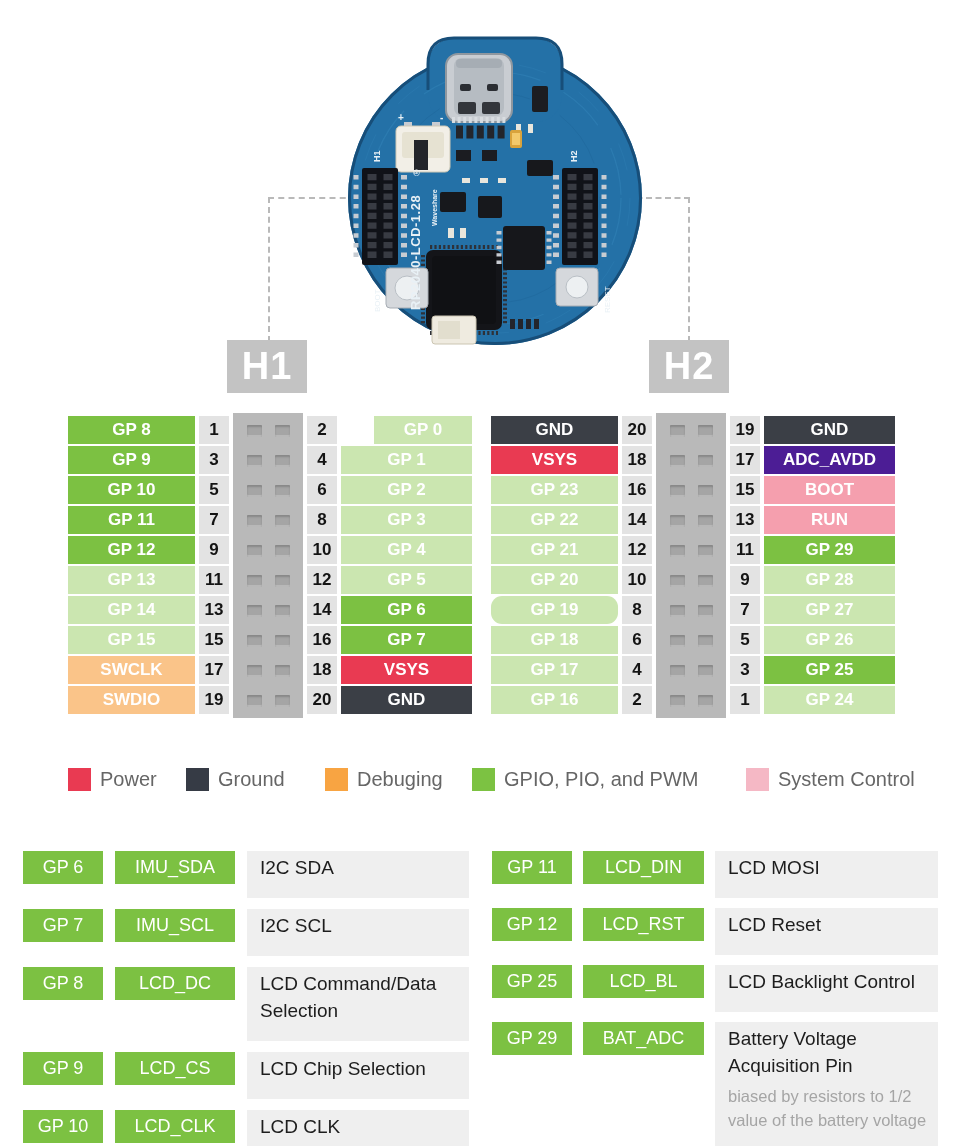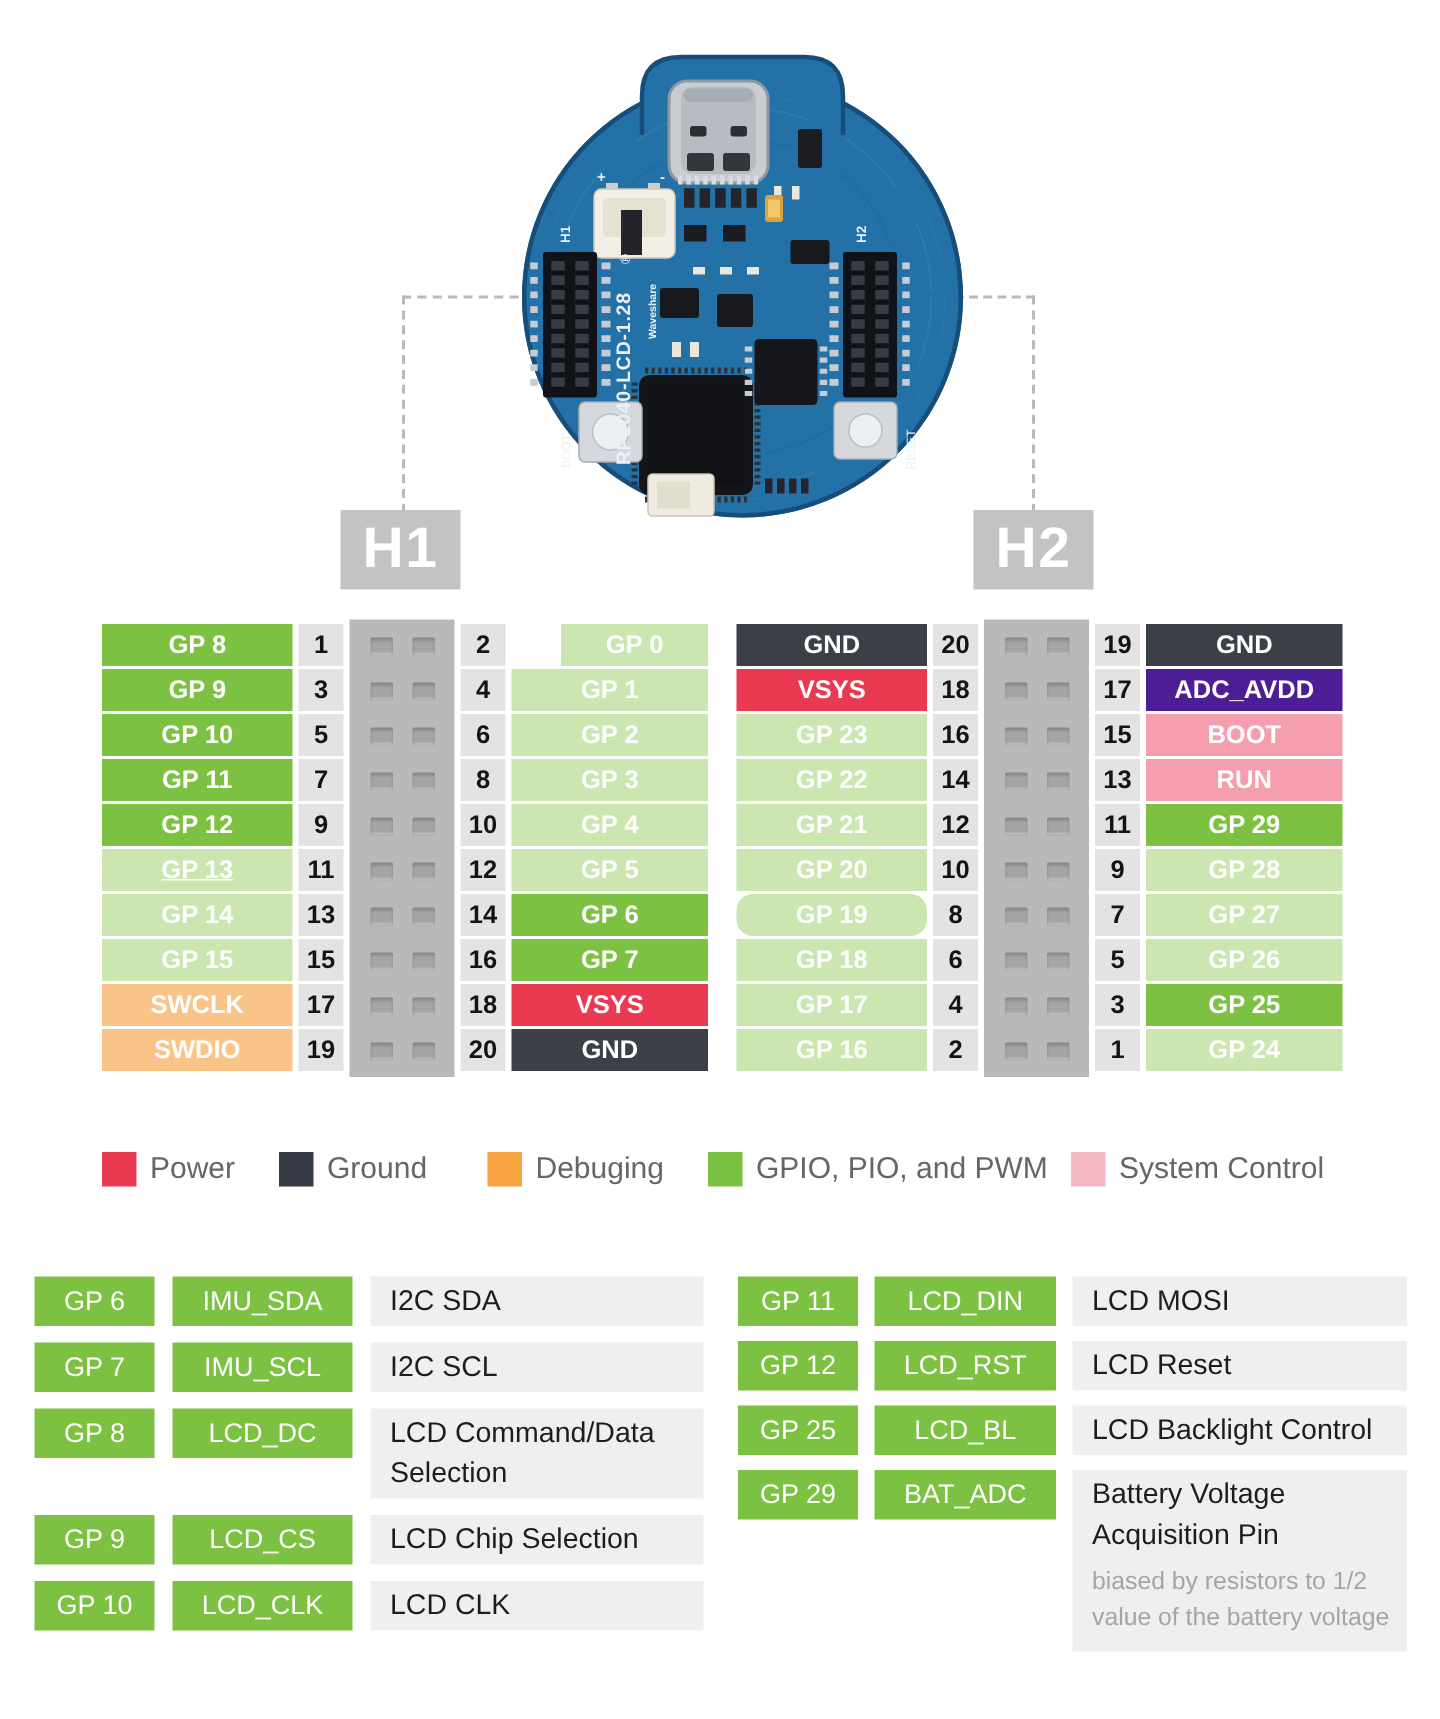--- a/index.html
+++ b/index.html
@@ -46,21 +46,21 @@
   
   .fn-table{position:absolute;top:851px;display:flex;flex-direction:column;}
   #fn-table-left{left:23px;gap:11px;}
   #fn-table-right{left:492px;gap:10px;}
   .fn-row{display:grid;grid-template-columns:80px 120px 222px;column-gap:12px;
     align-items:start;}
   #fn-table-right .fn-row{grid-template-columns:80px 121px 223px;column-gap:11px;}
   .fn-pin,.fn-sig{height:33px;color:#ffffff;font-size:18px;display:flex;
     align-items:center;justify-content:center;}
   .fn-desc{background:#efefef;min-height:33px;box-sizing:border-box;
-    padding:3px 8px 3px 13px;color:#1d1d1d;font-size:19px;line-height:27px;}
+    padding:3px 8px 17px 13px;color:#1d1d1d;font-size:19px;line-height:27px;}
   .fn-note{font-size:16.5px;line-height:24px;color:#a5a5a5;margin-top:5px;
     margin-bottom:8px;}
 </style>
 </head>
 <body>
 
 <div id="stage">
 
   <div class="callout" id="callout-h1"></div>
   <div class="callout" id="callout-h2"></div>
@@ -246,21 +246,21 @@
         <div class="cell lbl" style="background: rgb(203, 230, 176);">GP 3</div>
       </div>
       <div class="pin-row">
         <div class="cell lbl" style="background: rgb(124, 193, 66);">GP 12</div>
         <div class="cell num">9</div>
         <div class="strip-gap"></div>
         <div class="cell num">10</div>
         <div class="cell lbl" style="background: rgb(203, 230, 176);">GP 4</div>
       </div>
       <div class="pin-row">
-        <div class="cell lbl" style="background: rgb(203, 230, 176); text-decoration: underline;">GP 13</div>
+        <div class="cell lbl" style="background: rgb(203, 230, 176);">GP 13</div>
         <div class="cell num">11</div>
         <div class="strip-gap"></div>
         <div class="cell num">12</div>
         <div class="cell lbl" style="background: rgb(203, 230, 176);">GP 5</div>
       </div>
       <div class="pin-row">
         <div class="cell lbl" style="background: rgb(203, 230, 176);">GP 14</div>
         <div class="cell num">13</div>
         <div class="strip-gap"></div>
         <div class="cell num">14</div>
@@ -413,21 +413,21 @@
         <span class="legend-label">Ground</span>
       </div>
       <div class="legend-item" style="left: 325px;">
         <span class="legend-swatch" style="background: rgb(248, 164, 66);"></span>
         <span class="legend-label">Debuging</span>
       </div>
       <div class="legend-item" style="left: 472px;">
         <span class="legend-swatch" style="background: rgb(124, 194, 66);"></span>
         <span class="legend-label">GPIO, PIO, and PWM</span>
       </div>
-      <div class="legend-item" style="left: 714px;">
+      <div class="legend-item" style="left: 746px;">
         <span class="legend-swatch" style="background: rgb(245, 184, 197);"></span>
         <span class="legend-label">System Control</span>
       </div>
     </div>
 
   <div class="fn-table" id="fn-table-left">
       <div class="fn-row">
         <div class="fn-pin" style="background: rgb(124, 193, 66);">GP 6</div>
         <div class="fn-sig" style="background: rgb(124, 193, 66);">IMU_SDA</div>
         <div class="fn-desc">

